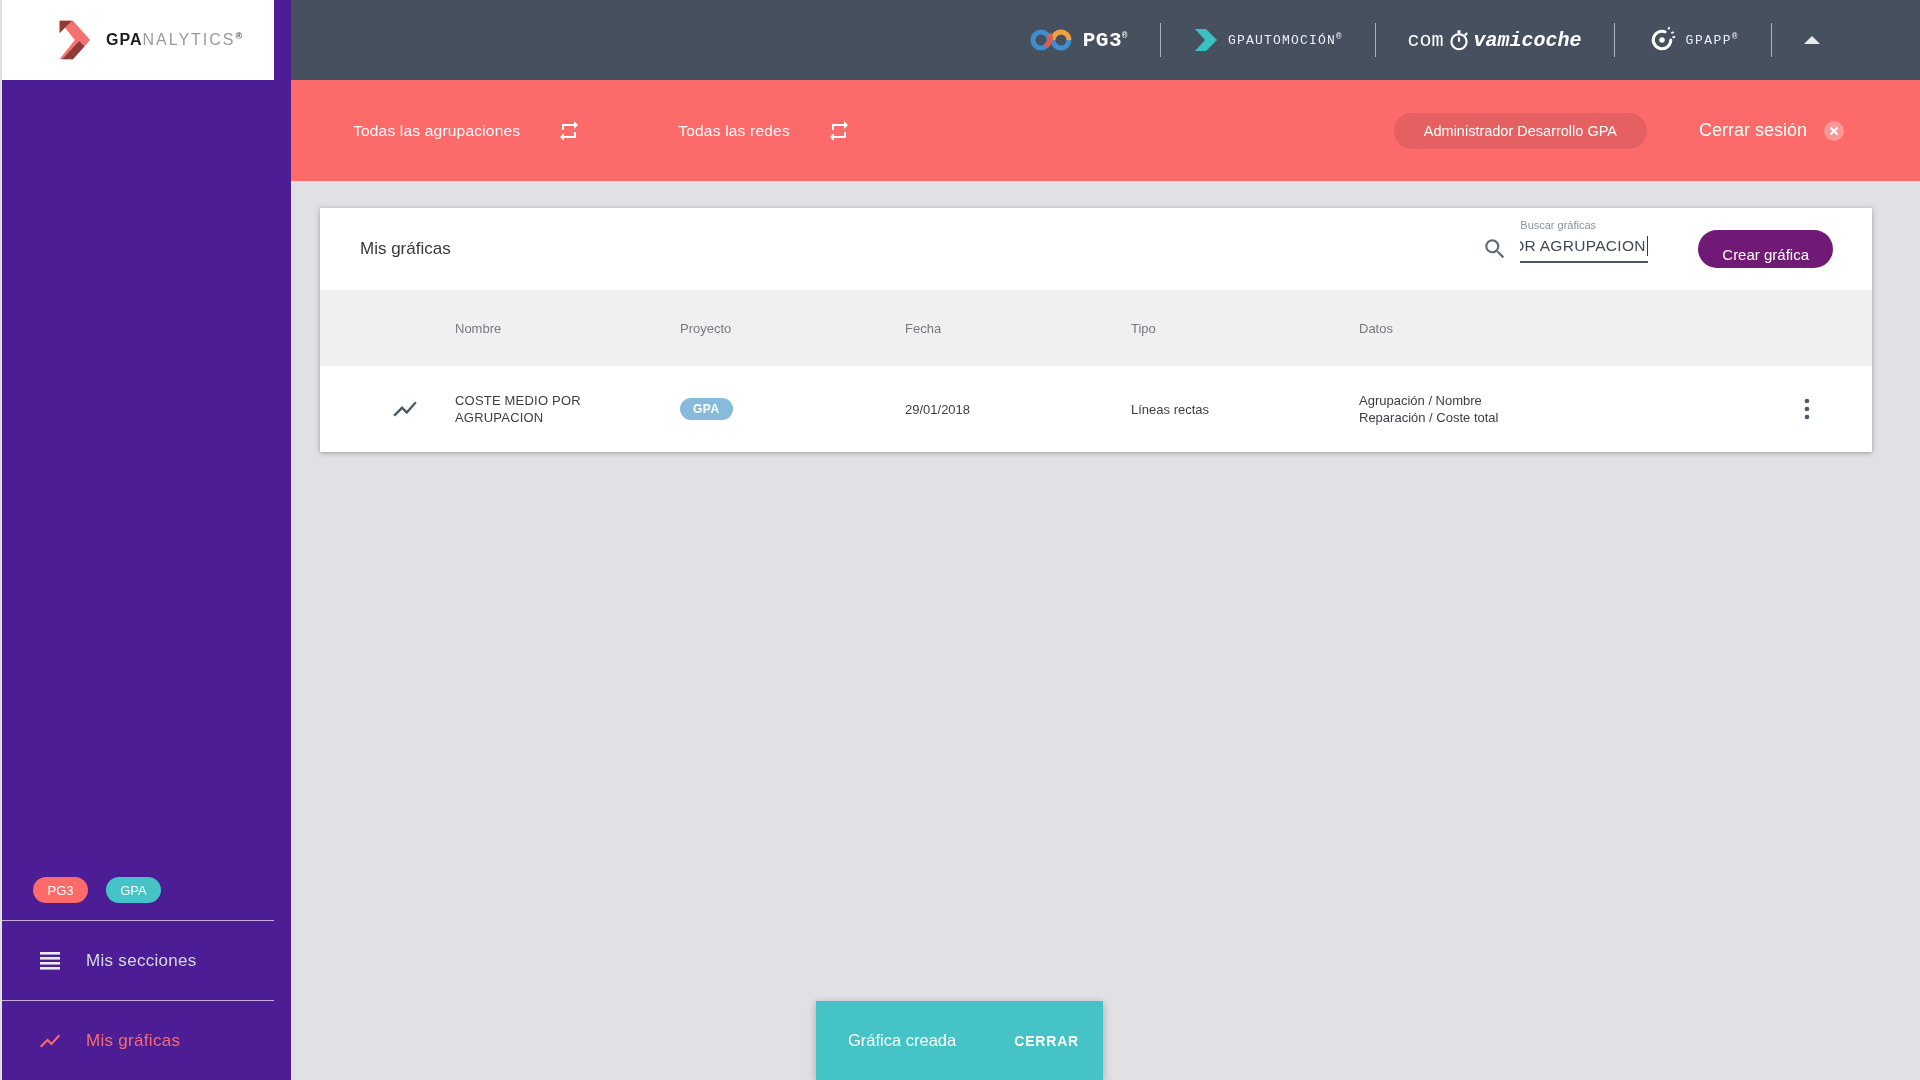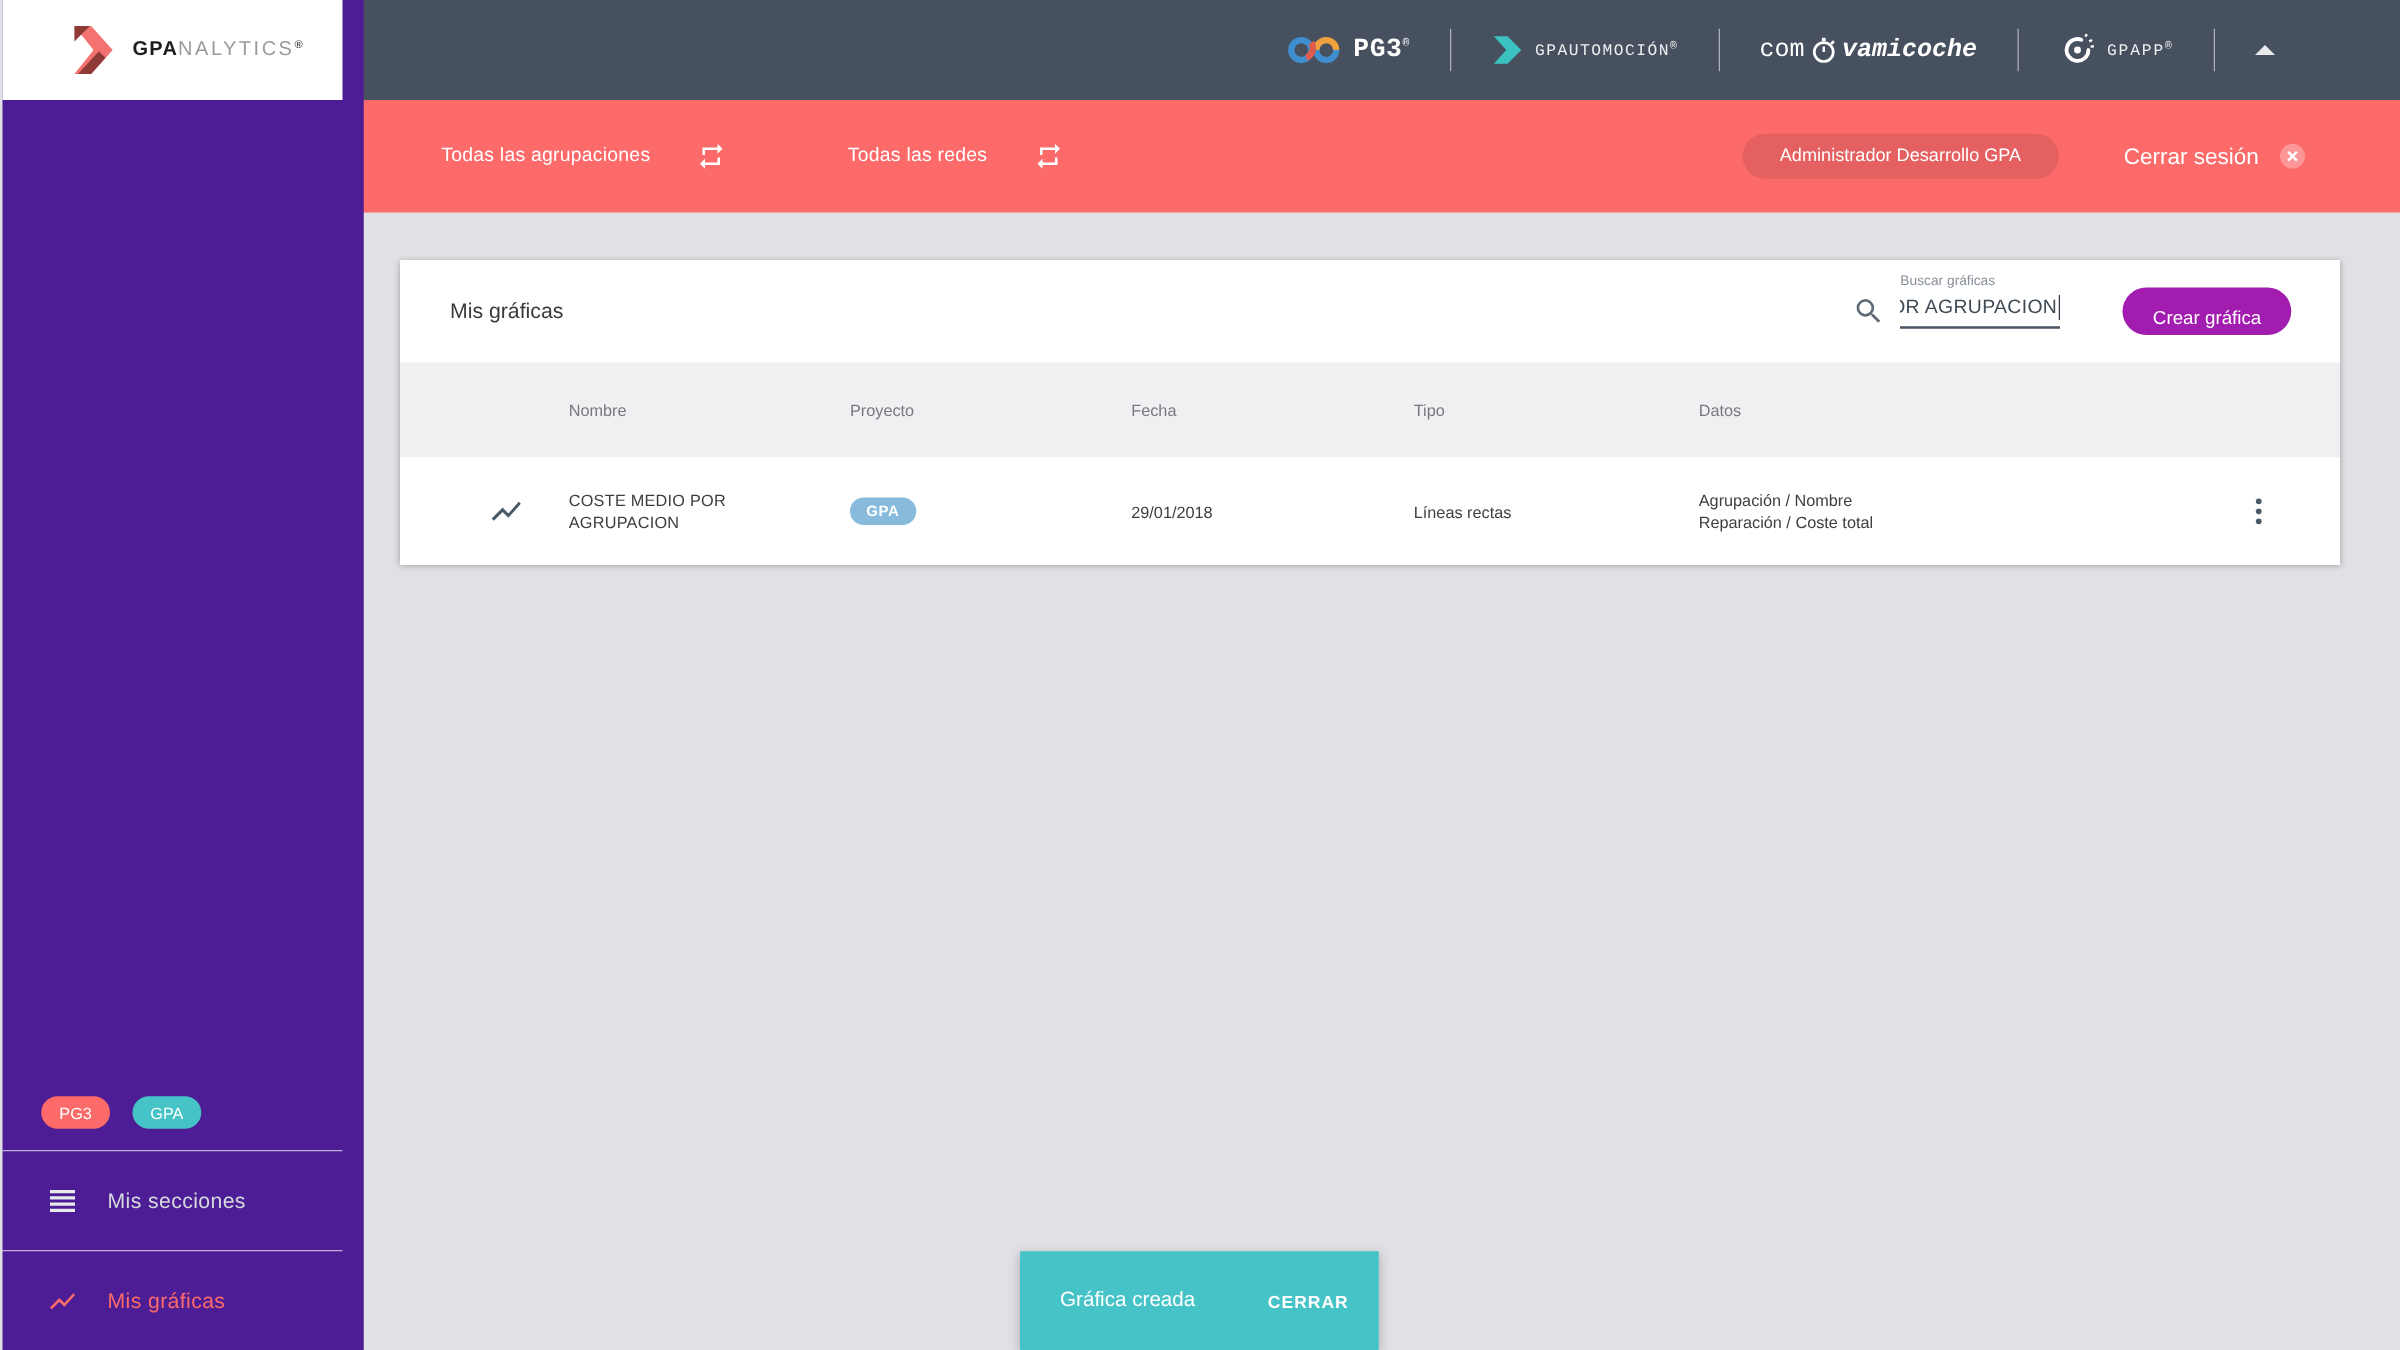--- a/index.html
+++ b/index.html
@@ -31,40 +31,40 @@
   .tb-divider { width:1px; height:34px; background:rgba(255,255,255,0.55); margin:0 32px; }
   .pg3-text { font-size:21px; font-weight:bold; margin-left:10px; letter-spacing:0.5px; }
   .tb-sup { font-size:9px; vertical-align:super; font-weight:normal; }
   .auto-text { font-size:13px; letter-spacing:1.2px; margin-left:9px; color:#EDEFF1; }
   .com-text { font-size:20px; color:#fff; display:flex; align-items:center; }
   .com-text .suffix { font-weight:bold; font-style:italic; }
   .gpapp-text { font-size:13px; letter-spacing:1.5px; margin-left:9px; color:#EDEFF1; }
   .caret-up { width:0; height:0; border-left:8px solid transparent; border-right:8px solid transparent; border-bottom:8px solid #E8EAEC; cursor:pointer; }
 
   
-  .filterbar { position:absolute; left:272px; top:80px; width:1648px; height:90px; background:#FC6A6A; display:flex; align-items:center; padding:0 75px 0 81px; color:#fff; z-index:4; }
+  .filterbar { position:absolute; left:272px; top:80px; width:1648px; height:101px; background:#FC6A6A; display:flex; align-items:center; padding:0 75px 0 81px; color:#fff; z-index:4; }
   .filter-label { font-size:15.5px; letter-spacing:0.2px; }
   .swap-btn { margin-left:37px; cursor:pointer; display:flex; }
   .redes-label { margin-left:97px; }
   .f-spacer { flex:1; }
   .user-pill { height:36px; border-radius:18px; background:rgba(0,0,0,0.09); display:flex; align-items:center; padding:0 30px; font-size:14.5px; }
   .logout { margin-left:52px; font-size:18px; cursor:pointer; }
   .logout-x { margin-left:16px; cursor:pointer; display:flex; }
 
   
   .card { position:absolute; left:320px; top:208px; width:1552px; background:#fff; box-shadow:0 1px 5px rgba(0,0,0,0.3); z-index:3; }
   .card-header { height:82px; display:flex; align-items:center; padding:0 39px 0 40px; }
   .card-title { font-size:17px; color:#3A3A3C; }
   .ch-spacer { flex:1; }
   .search-icon-wrap { display:flex; margin-right:12px; }
   .search-field { position:relative; width:128px; border-bottom:2px solid #4A5663; padding-bottom:5px; cursor:text; }
   .search-label { position:absolute; top:-17px; left:0; font-size:11px; color:#8A919B; white-space:nowrap; }
   .search-value { display:flex; justify-content:flex-end; align-items:center; font-size:15.5px; color:#3F4A55; letter-spacing:0.3px; white-space:nowrap; overflow:hidden; }
   .text-caret { width:1.5px; height:20px; background:#2F3A44; margin-left:1px; flex:0 0 auto; }
-  .btn-create { margin-left:50px; height:38px; border:none; border-radius:19px; background:#a21caf; color:#fff; font-size:15px; padding:16px 24px; font-family:inherit; cursor:pointer; }
+  .btn-create { margin-left:50px; height:38px; border:none; border-radius:19px; background:#701a75; color:#fff; font-size:15px; padding:16px 24px; font-family:inherit; cursor:pointer; }
 
   .tgrid { display:grid; grid-template-columns:100px 225px 225px 226px 228px 1fr 110px; align-items:center;padding-left:35px; }
   .table-head { height:76px; background:#F0F0F2; color:#77797E; font-size:13px; }
   .table-row { height:86px; background:#fff; color:#3C3E41; font-size:13px; }
   .cell-icon { justify-self:center; display:flex; }
   .row-name { max-width:175px; line-height:17px; letter-spacing:0.2px; }
   .badge-proj { display:inline-block; background:#88BBDB; color:#fff; font-weight:bold; font-size:12px; padding:4px 13px; border-radius:11px; letter-spacing:0.5px; }
   .data-line { line-height:17px; }
   .cell-kebab { justify-self:center; margin-right:20px; cursor:pointer; display:flex; }
 

